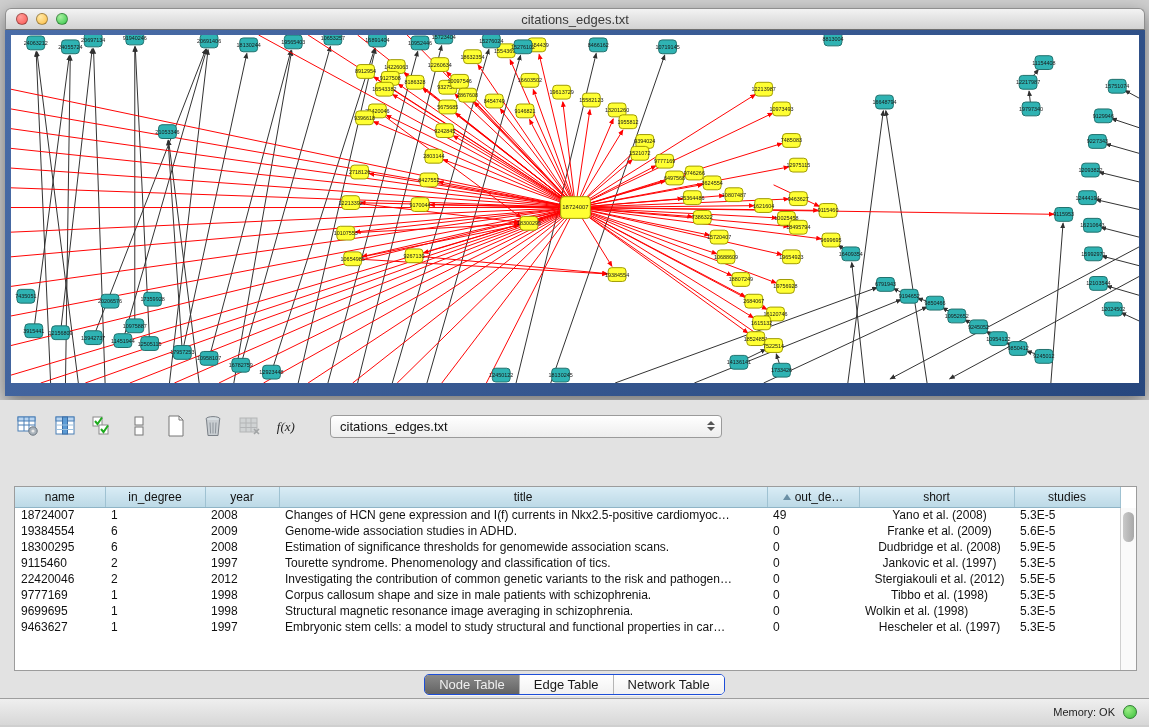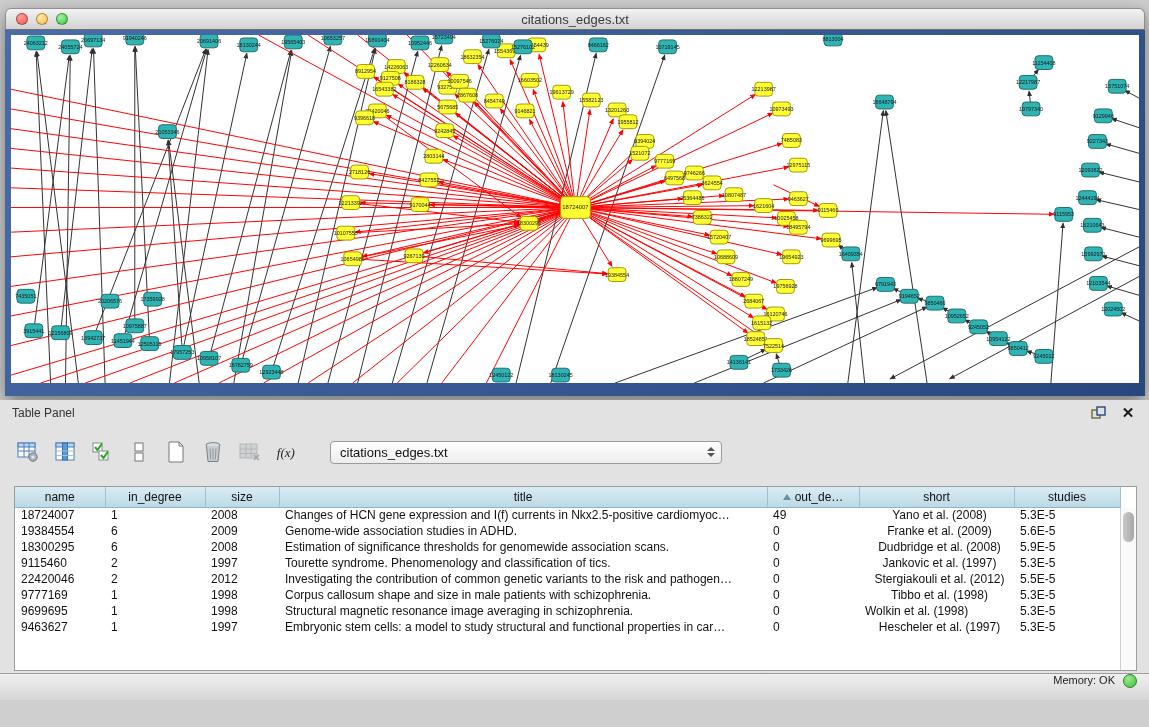--- a/index.html
+++ b/index.html
@@ -66,23 +66,23 @@
 
   .tabs-row { position:absolute; left:0; right:0; top:274px; display:flex; justify-content:center; }
   .seg { display:flex; border:1px solid #1d4ed8; border-radius:5px; overflow:hidden;
          box-shadow:0 1px 0 rgba(255,255,255,.7); }
   .seg .tab { padding:2px 14px; font-size:13px; background:linear-gradient(#ffffff,#f1f1f1);
               color:#1a1a1a; border-left:1px solid #b5b5b5; cursor:pointer; }
   .seg .tab:first-child { border-left:none; }
   .seg .tab.active { background:linear-gradient(#8a8a8a,#636363); color:#efefef; }
 
   
-  .status-bar { position:absolute; left:0; top:673px; width:1149px; height:27px;
+  .status-bar { position:absolute; left:0; top:698px; width:1149px; height:27px;
                 background:linear-gradient(#efefef,#d7d7d7); border-top:1px solid #9e9e9e;
-                display:flex; justify-content:flex-end; padding-right:12px; }
+                display:flex; align-items:center; justify-content:flex-end; padding-right:12px; }
   .mem-label { font-size:11px; color:#222; margin-right:8px; }
   .mem-dot { width:14px; height:14px; border-radius:50%;
              background:radial-gradient(circle at 35% 30%, #9bee85, #3bbf3b);
              border:1px solid #2e7d32; }
 </style>
 </head>
 <body>
 
 <div class="net-window">
   <div class="titlebar">
@@ -736,31 +736,20 @@
           <g>
             <rect x="555" y="164" width="30" height="22" rx="3.5" fill="#ffff33" stroke="#a09a00"></rect>
             <text x="570" y="177" text-anchor="middle" font-size="6" fill="#1a1a1a">18724007</text>
           </g>
         </svg>
     </div>
   </div>
 </div>
 
 <div class="table-panel">
-  <div class="panel-header">
-    <span>Table Panel</span>
-    <span class="spacer"></span>
-    <span class="ph-icon">
-      <svg width="15" height="14" viewBox="0 0 15 14">
-        <rect x="1" y="4" width="8" height="8" fill="none" stroke="#6b6b3a" stroke-width="1.4"></rect>
-        <rect x="6" y="1" width="8" height="8" fill="#e2e2e2" stroke="#27477e" stroke-width="1.4"></rect>
-      </svg>
-    </span>
-    <span class="ph-icon close-x">✕</span>
-  </div>
 
   <div class="toolbar">
 
     <div class="tb-icon">
         <svg width="24" height="24" viewBox="0 0 24 24">
           <rect x="2" y="3" width="17" height="14" fill="#fff" stroke="#4a7fb5"></rect>
           <rect x="2" y="3" width="17" height="4" fill="#b8d4f0" stroke="#4a7fb5"></rect>
           <path d="M8 3v14M13 3v14M2 11h17" stroke="#4a7fb5" fill="none"></path>
           <circle cx="17" cy="17" r="4.2" fill="#aab3bb" stroke="#6b7680"></circle>
           <circle cx="17" cy="17" r="1.6" fill="#e8e8e8"></circle>
@@ -821,21 +810,21 @@
       </span>
     </div>
   </div>
 
   <div class="table-wrap">
     <table class="data">
       <thead>
           <tr id="hdr-row">
             <th style="width: 90px;">name</th>
             <th style="width: 100px;">in_degree</th>
-            <th style="width: 74px;">size</th>
+            <th style="width: 74px;">year</th>
             <th style="width: 488px;">title</th>
             <th style="width: 92px;"><span class="sort-tri"></span>out_de…</th>
             <th style="width: 155px;">short</th>
             <th style="width: 106px;">studies</th>
           </tr>
         </thead>
       <tbody id="body-rows">
           <tr>
             <td style="text-align: left;">18724007</td>
             <td style="text-align: left;">1</td>

